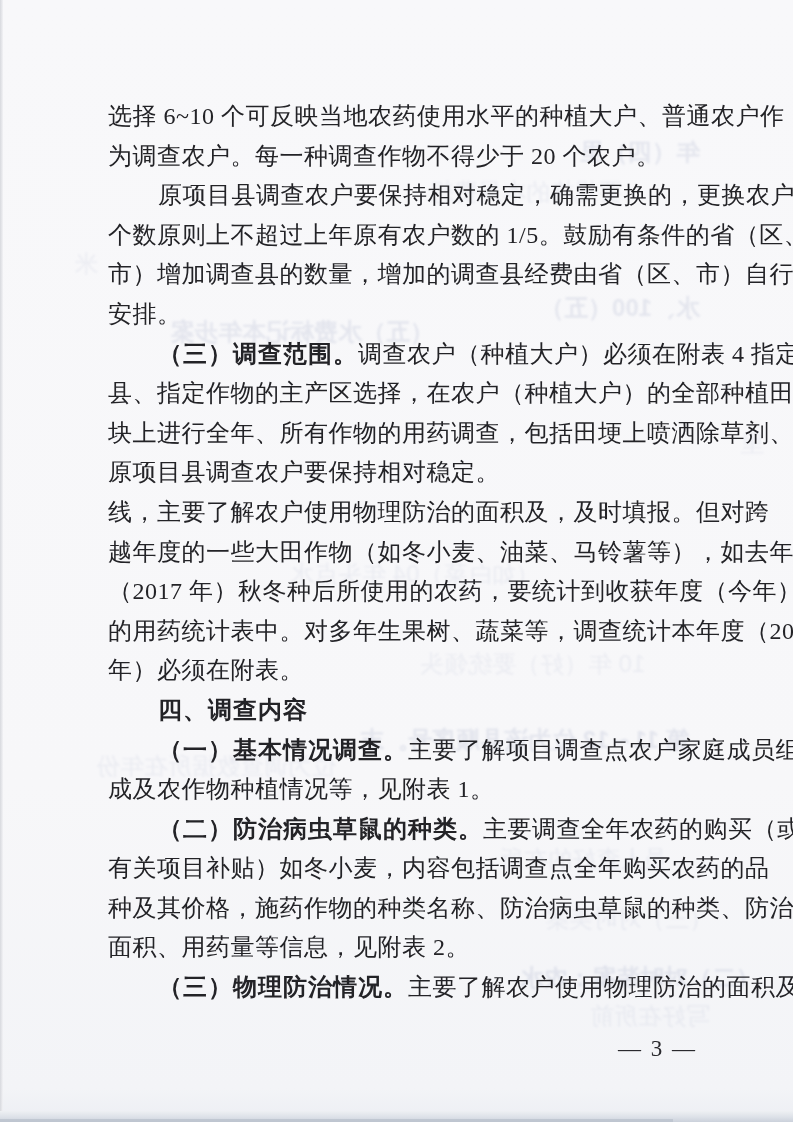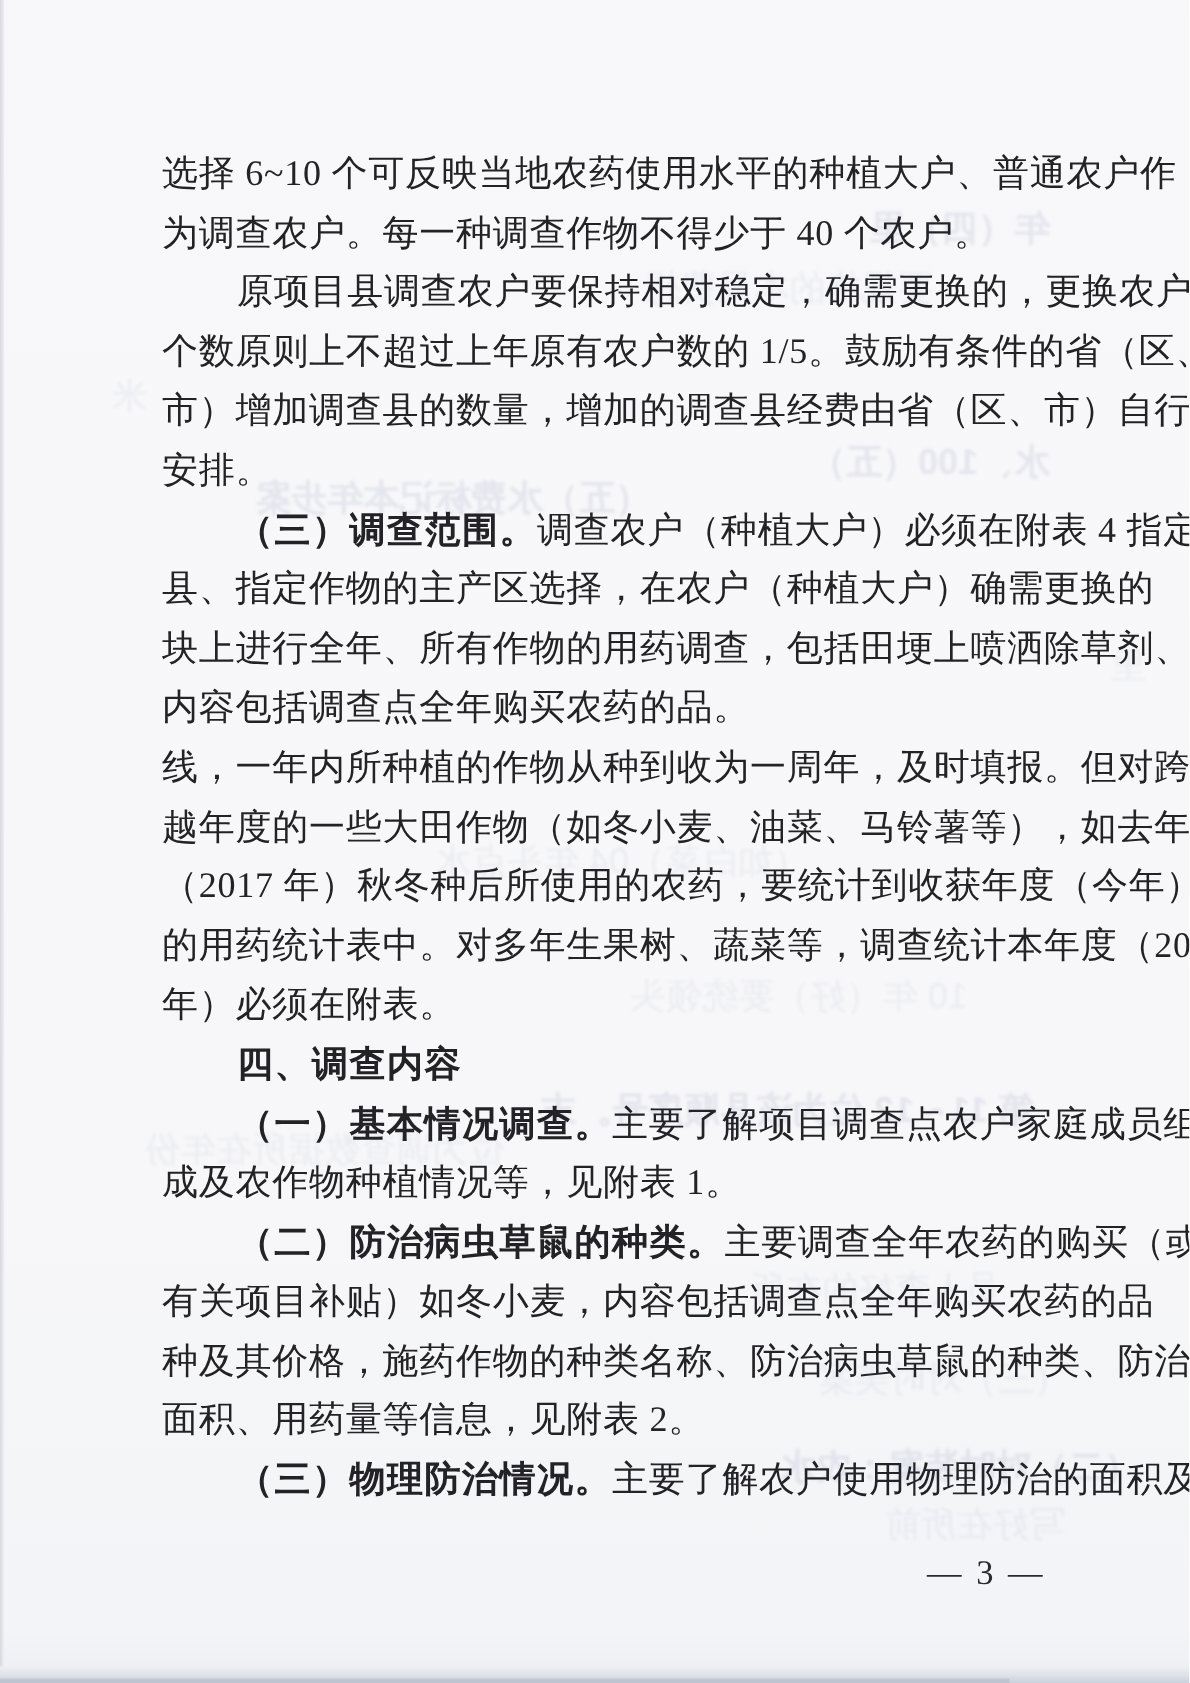--- a/index.html
+++ b/index.html
@@ -82,30 +82,30 @@
   <span class="bleed light" style="left:420px;top:648px;">10 年（好）要统领头</span>
   <span class="bleed" style="left:360px;top:724px;">第 11～12 位为该县顺序号。末</span>
   <span class="bleed light" style="left:96px;top:750px;">位为调查数据所在年份</span>
   <span class="bleed light" style="left:500px;top:843px;">员人查好的在所</span>
   <span class="bleed light" style="left:545px;top:903px;">（三）对时美案</span>
   <span class="bleed" style="left:520px;top:962px;">（二）对时装案：农水</span>
   <span class="bleed light" style="left:590px;top:1000px;">写好在所前</span>
 
   <div class="textblock">
     <div class="line"><span class="b"></span><span>选择 6~10 个可反映当地农药使用水平的种植大户、普通农户作</span></div>
-    <div class="line end"><span class="b"></span><span>为调查农户。每一种调查作物不得少于 40 个农户。</span></div>
+    <div class="line end"><span class="b"></span><span>为调查农户。每一种调查作物不得少于 20 个农户。</span></div>
     <div class="line indent"><span class="b"></span><span>原项目县调查农户要保持相对稳定，确需更换的，更换农户</span></div>
     <div class="line"><span class="b"></span><span>个数原则上不超过上年原有农户数的 1/5。鼓励有条件的省（区、</span></div>
     <div class="line"><span class="b"></span><span>市）增加调查县的数量，增加的调查县经费由省（区、市）自行</span></div>
     <div class="line end"><span class="b"></span><span>安排。</span></div>
     <div class="line indent"><span class="b">（三）调查范围。</span><span>调查农户（种植大户）必须在附表 4 指定</span></div>
-    <div class="line"><span class="b"></span><span>县、指定作物的主产区选择，在农户（种植大户）确需更换的</span></div>
+    <div class="line"><span class="b"></span><span>县、指定作物的主产区选择，在农户（种植大户）的全部种植田</span></div>
     <div class="line"><span class="b"></span><span>块上进行全年、所有作物的用药调查，包括田埂上喷洒除草剂、</span></div>
-    <div class="line end"><span class="b"></span><span>内容包括调查点全年购买农药的品。</span></div>
-    <div class="line"><span class="b"></span><span>线，一年内所种植的作物从种到收为一周年，及时填报。但对跨</span></div>
+    <div class="line end"><span class="b"></span><span>原项目县调查农户要保持相对稳定。</span></div>
+    <div class="line"><span class="b"></span><span>线，主要了解农户使用物理防治的面积及，及时填报。但对跨</span></div>
     <div class="line"><span class="b"></span><span>越年度的一些大田作物（如冬小麦、油菜、马铃薯等），如去年</span></div>
     <div class="line"><span class="b"></span><span>（2017 年）秋冬种后所使用的农药，要统计到收获年度（今年）</span></div>
     <div class="line"><span class="b"></span><span>的用药统计表中。对多年生果树、蔬菜等，调查统计本年度（2018</span></div>
     <div class="line end"><span class="b"></span><span>年）必须在附表。</span></div>
     <div class="line indent end"><span class="b">四、调查内容</span><span></span></div>
     <div class="line indent"><span class="b">（一）基本情况调查。</span><span>主要了解项目调查点农户家庭成员组</span></div>
     <div class="line end"><span class="b"></span><span>成及农作物种植情况等，见附表 1。</span></div>
     <div class="line indent"><span class="b">（二）防治病虫草鼠的种类。</span><span>主要调查全年农药的购买（或</span></div>
     <div class="line"><span class="b"></span><span>有关项目补贴）如冬小麦，内容包括调查点全年购买农药的品</span></div>
     <div class="line"><span class="b"></span><span>种及其价格，施药作物的种类名称、防治病虫草鼠的种类、防治</span></div>

